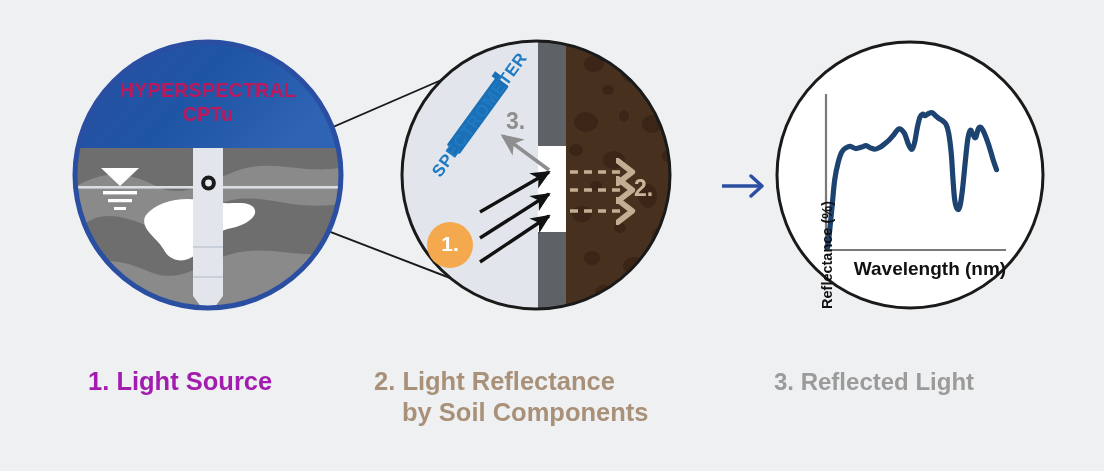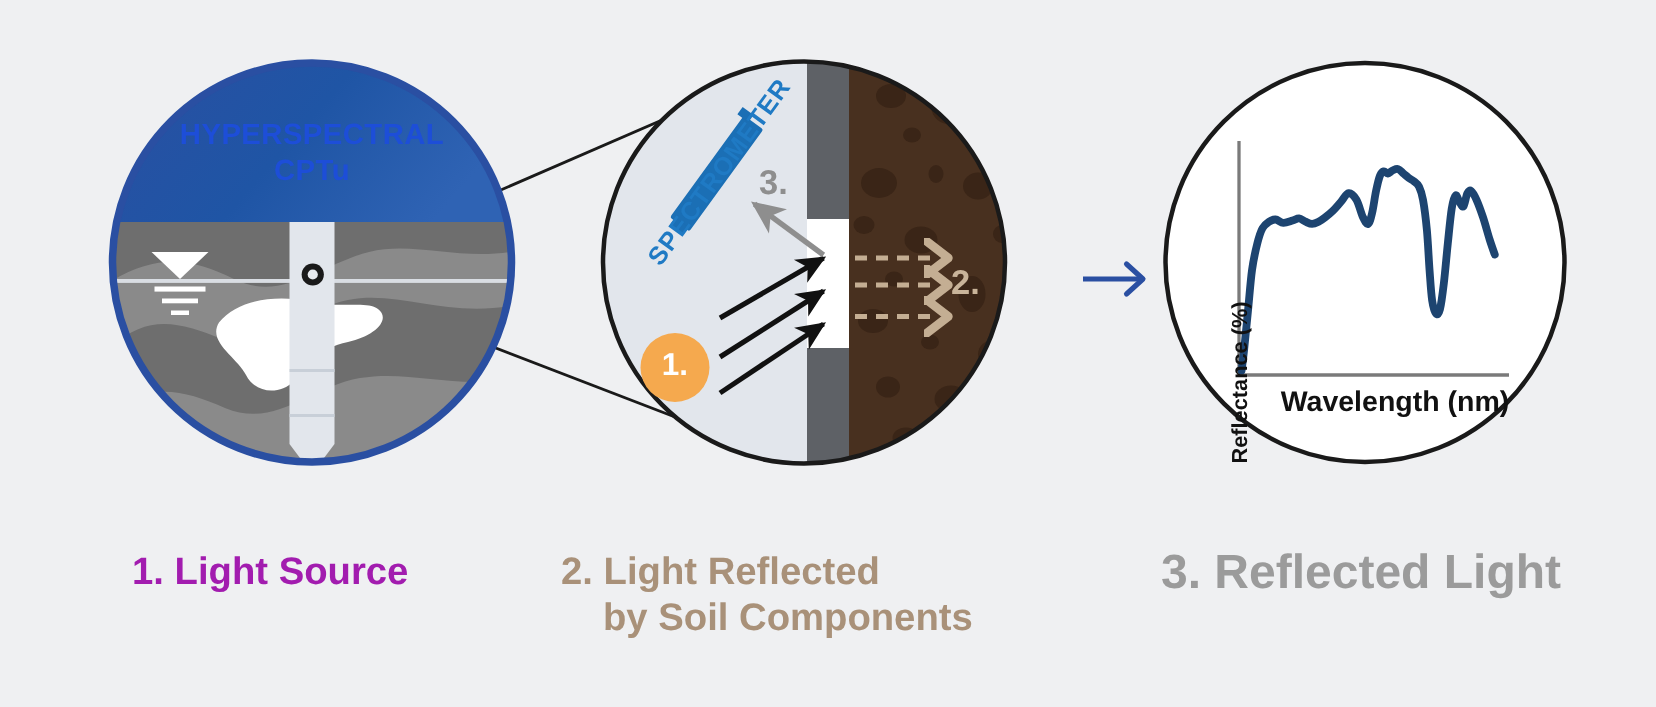--- a/index.html
+++ b/index.html
@@ -170,21 +170,21 @@
       <circle cx="910" cy="175" r="133" fill="#ffffff" stroke="#1a1a1a" stroke-width="3"></circle>
       <g>
         <path id="chart-yaxis" d="M826,94 L826,250" stroke="#7a7a7a" stroke-width="2.2" fill="none"></path>
         <path id="chart-xaxis" d="M826,250 L1006,250" stroke="#7a7a7a" stroke-width="2.2" fill="none"></path>
         <path id="chart-line" d="M827.74,247.08 C828.03,244.65 828.75,239.29 829.48,232.48 C830.21,225.67 831.22,214.96 832.09,206.20 C832.96,197.44 833.69,187.22 834.70,179.92 C835.72,172.62 837.02,167.02 838.18,162.40 C839.34,157.78 840.36,154.61 841.66,152.18 C842.96,149.75 844.56,148.77 846.01,147.80 C847.46,146.83 848.76,146.22 850.36,146.34 C851.96,146.46 853.70,148.41 855.58,148.53 C857.47,148.65 859.93,147.56 861.67,147.07 C863.41,146.58 864.57,145.49 866.02,145.61 C867.47,145.73 868.92,147.19 870.37,147.80 C871.82,148.41 873.27,149.26 874.72,149.26 C876.17,149.26 877.62,148.53 879.07,147.80 C880.52,147.07 881.82,146.10 883.42,144.88 C885.01,143.66 886.90,142.20 888.64,140.50 C890.38,138.80 892.12,136.61 893.86,134.66 C895.60,132.71 897.34,129.06 899.08,128.82 C900.82,128.58 902.70,130.52 904.30,133.20 C905.89,135.88 907.35,142.20 908.65,144.88 C909.95,147.56 911.12,149.75 912.13,149.26 C913.14,148.77 913.87,145.61 914.74,141.96 C915.61,138.31 916.48,131.50 917.35,127.36 C918.22,123.22 919.09,119.33 919.96,117.14 C920.83,114.95 921.70,114.46 922.57,114.22 C923.44,113.98 924.16,115.80 925.18,115.68 C926.19,115.56 927.50,113.98 928.66,113.49 C929.82,113.00 930.98,112.40 932.14,112.76 C933.30,113.13 934.46,114.71 935.62,115.68 C936.78,116.65 937.94,117.75 939.10,118.60 C940.26,119.45 941.42,119.82 942.58,120.79 C943.74,121.76 945.04,122.37 946.06,124.44 C947.07,126.51 947.80,128.33 948.67,133.20 C949.54,138.07 950.55,145.85 951.28,153.64 C952.00,161.43 952.44,172.13 953.02,179.92 C953.60,187.71 954.03,195.49 954.76,200.36 C955.49,205.23 956.50,208.15 957.37,209.12 C958.24,210.09 959.11,209.61 959.98,206.20 C960.85,202.79 961.72,195.98 962.59,188.68 C963.46,181.38 964.33,170.67 965.20,162.40 C966.07,154.13 966.94,144.39 967.81,139.04 C968.68,133.69 969.55,131.01 970.42,130.28 C971.29,129.55 972.16,133.44 973.03,134.66 C973.90,135.88 974.77,138.55 975.64,137.58 C976.51,136.61 977.38,130.52 978.25,128.82 C979.12,127.12 979.85,126.63 980.86,127.36 C981.88,128.09 983.04,130.28 984.34,133.20 C985.64,136.12 987.24,140.50 988.69,144.88 C990.14,149.26 991.74,155.34 993.04,159.48 C994.34,163.62 995.94,168.00 996.52,169.70" fill="none" stroke="#1d4470" stroke-width="5.2" stroke-linecap="round" stroke-linejoin="round"></path>
       </g>
     </g>
   </svg>
 
   <div style="position:absolute;left:108px;top:78px;width:200px;text-align:center;
-              color:#1d4ed8;font-weight:bold;font-size:19.5px;line-height:24px;
+              color:#be185d;font-weight:bold;font-size:19.5px;line-height:24px;
               letter-spacing:0.3px;">
     <div>HYPERSPECTRAL</div>
     <div>CPTu</div>
   </div>
 
   <div style="position:absolute;left:420px;top:55px;width:120px;height:120px;
               transform:rotate(-54deg);transform-origin:60px 60px;
               display:flex;align-items:center;justify-content:center;
               color:#1f7ac4;font-weight:bold;font-size:17px;letter-spacing:0.6px;">SPECTROMETER</div>
 
@@ -206,26 +206,26 @@
   <div style="position:absolute;left:88px;top:366px;color:#a21caf;font-weight:bold;
               font-size:25.5px;line-height:31px;white-space:nowrap;">
     <span>1.</span>
     <span>Light Source</span>
   </div>
 
   <div style="position:absolute;left:374px;top:366px;color:#a99179;font-weight:bold;
               font-size:25.5px;line-height:31px;white-space:nowrap;">
     <div>
       <span>2.</span>
-      <span>Light Reflected</span>
+      <span>Light Reflectance</span>
     </div>
     <div style="padding-left:28px;">
       <span>by Soil Components</span>
     </div>
   </div>
 
   <div style="position:absolute;left:774px;top:366px;color:#9b9b9b;font-weight:bold;
-              font-size:32px;line-height:31px;white-space:nowrap;">
+              font-size:24px;line-height:31px;white-space:nowrap;">
     <span>3.</span>
     <span>Reflected Light</span>
   </div>
 
 </div>
 
 </body></html>

